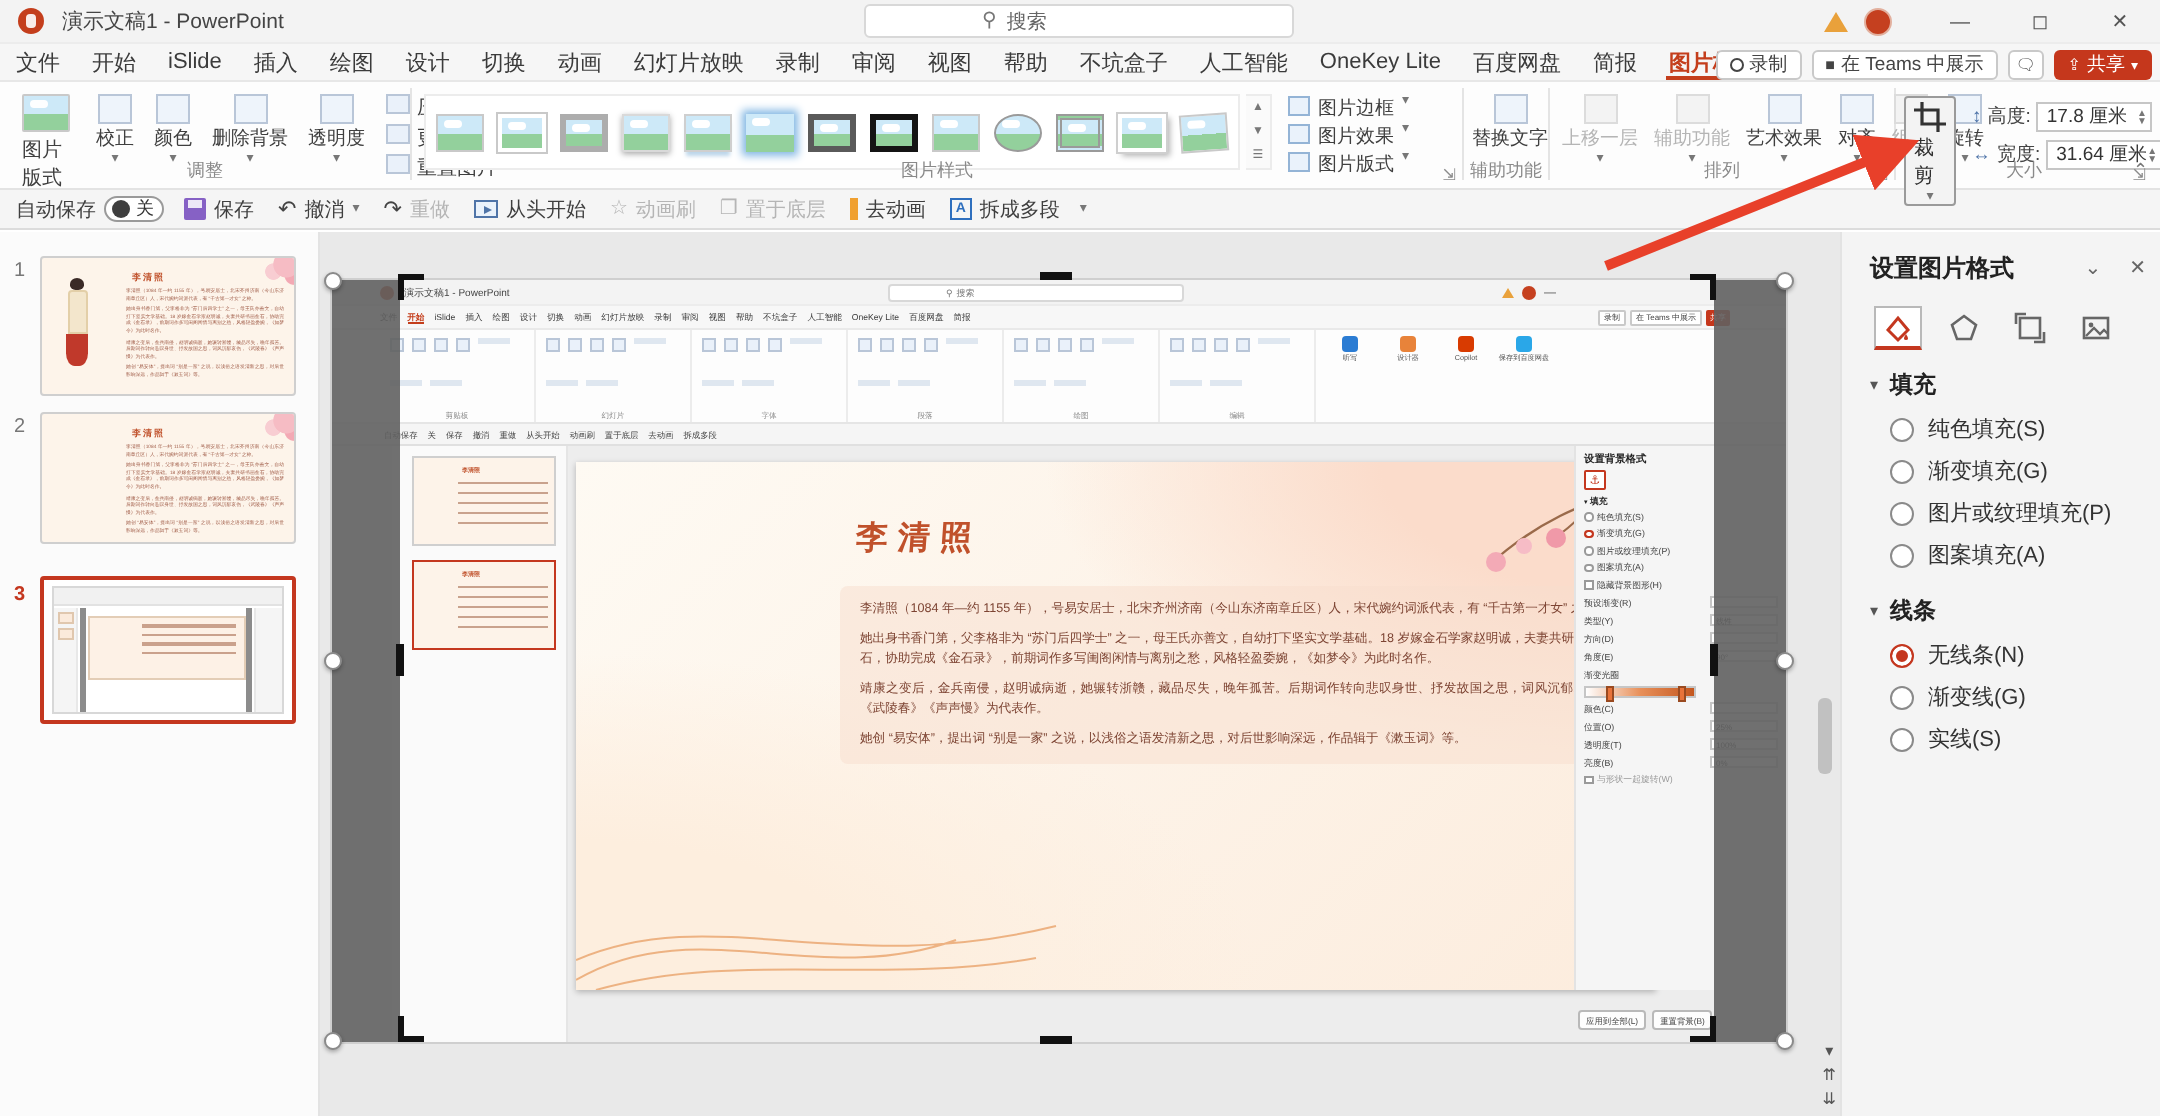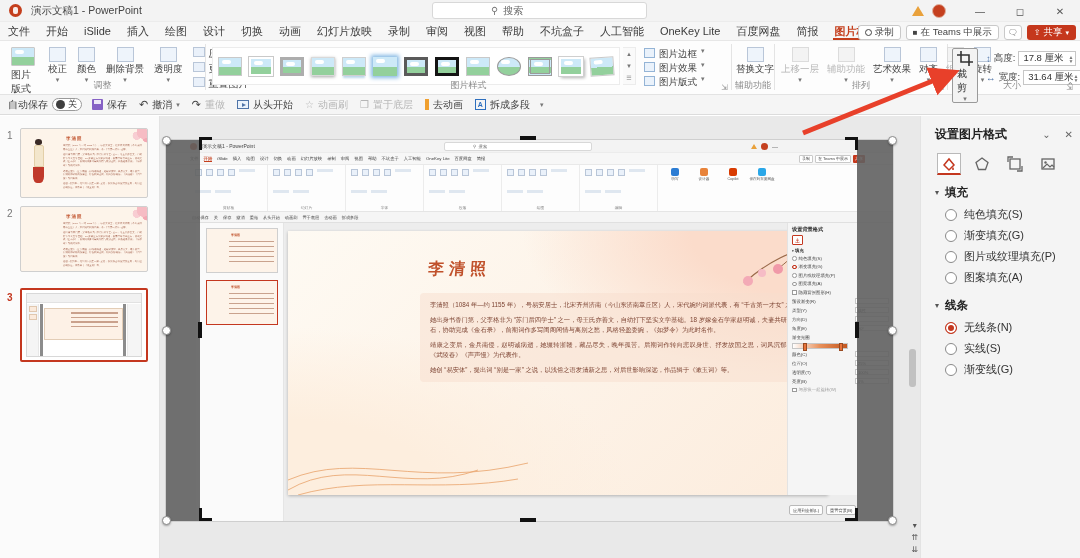--- a/index.html
+++ b/index.html
@@ -965,26 +965,26 @@
       </div>
       <div>
 
           <div class="fp-opt sel">
             <span class="fp-radio"></span>
             <span>无线条(N)</span>
           </div>
 
           <div class="fp-opt">
             <span class="fp-radio"></span>
-            <span>实线(S)</span>
+            <span>渐变线(G)</span>
           </div>
 
           <div class="fp-opt">
             <span class="fp-radio"></span>
-            <span>渐变线(G)</span>
+            <span>实线(S)</span>
           </div>
         </div>
     </div>
   </div>
 
 
   <svg class="arrow-svg" width="1080" height="558" viewBox="0 0 1080 558">
     <defs>
       <marker id="ah" markerWidth="7" markerHeight="7" refX="5" refY="3" orient="auto">
         <polygon points="0,0 6,3 0,6" fill="#e8402a"></polygon>

